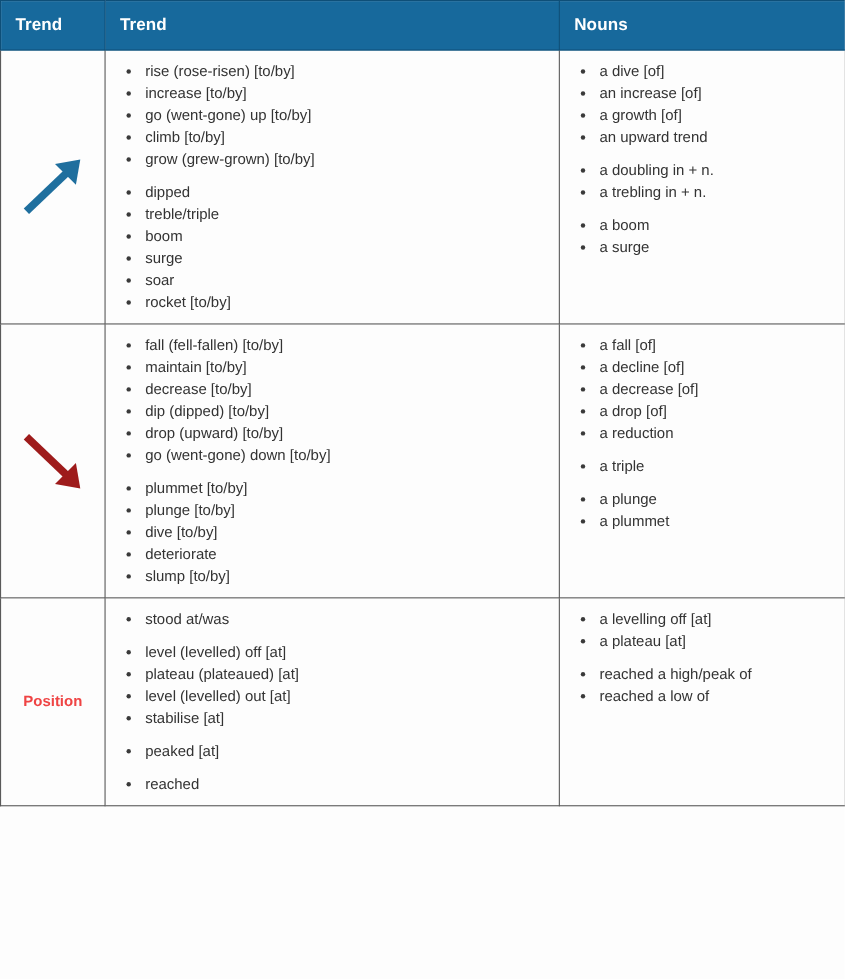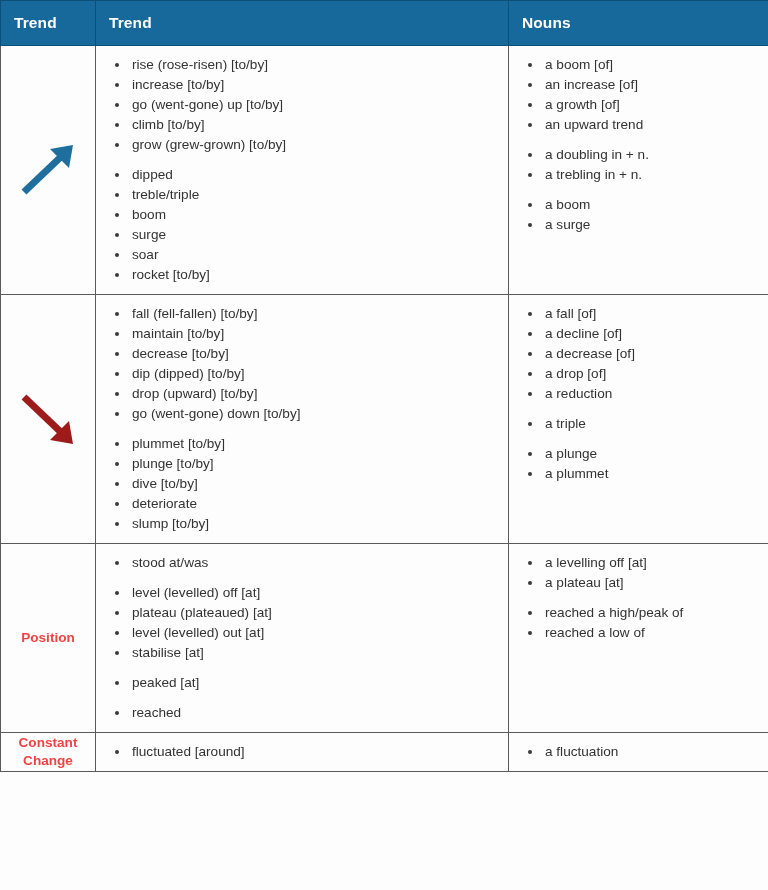--- a/index.html
+++ b/index.html
@@ -147,21 +147,21 @@
               <li class="gap">dipped</li>
               <li>treble/triple</li>
               <li>boom</li>
               <li>surge</li>
               <li>soar</li>
               <li>rocket [to/by]</li>
             </ul>
           </td>
           <td class="list-cell">
             <ul class="words">
-              <li>a boom [of]</li>
+              <li>a dive [of]</li>
               <li>an increase [of]</li>
               <li>a growth [of]</li>
               <li>an upward trend</li>
               <li class="gap">a doubling in + n.</li>
               <li>a trebling in + n.</li>
               <li class="gap">a boom</li>
               <li>a surge</li>
             </ul>
           </td>
         </tr>
@@ -221,30 +221,15 @@
           </td>
           <td class="list-cell">
             <ul class="words">
               <li>a levelling off [at]</li>
               <li>a plateau [at]</li>
               <li class="gap">reached a high/peak of</li>
               <li>reached a low of</li>
             </ul>
           </td>
         </tr>
-        <tr>
-          <td class="trend-cell">
-            <span class="label-text">Constant Change</span>
-          </td>
-          <td class="list-cell">
-            <ul class="words">
-              <li>fluctuated [around]</li>
-            </ul>
-          </td>
-          <td class="list-cell">
-            <ul class="words">
-              <li>a fluctuation</li>
-            </ul>
-          </td>
-        </tr>
       </tbody>
   </table>
 </div>
 
 </body></html>

